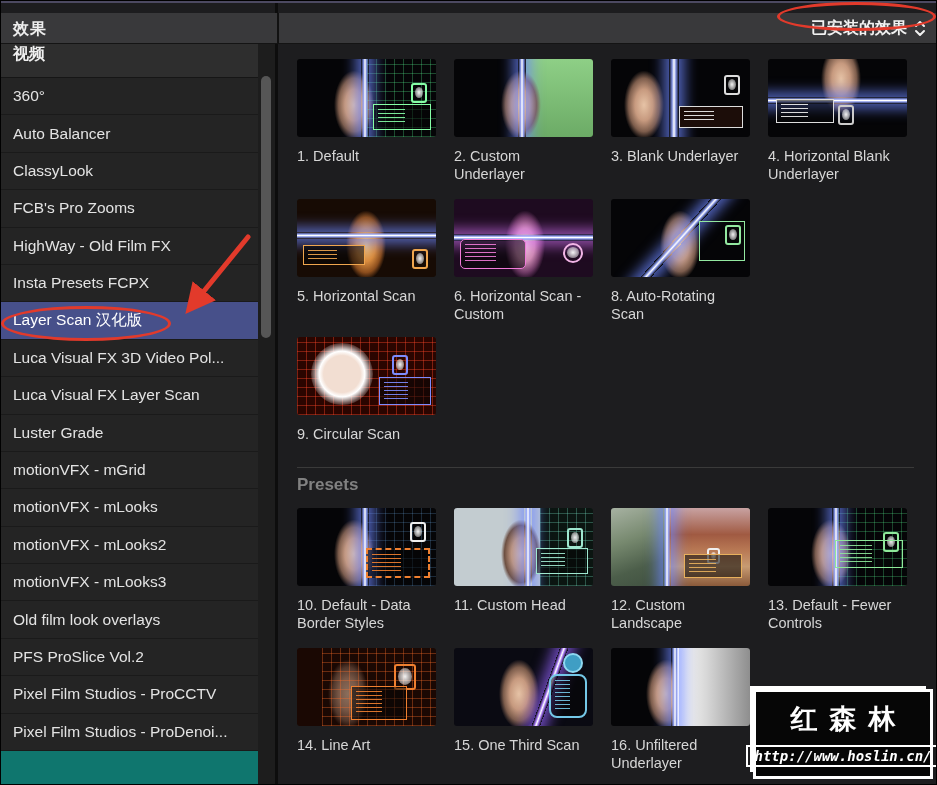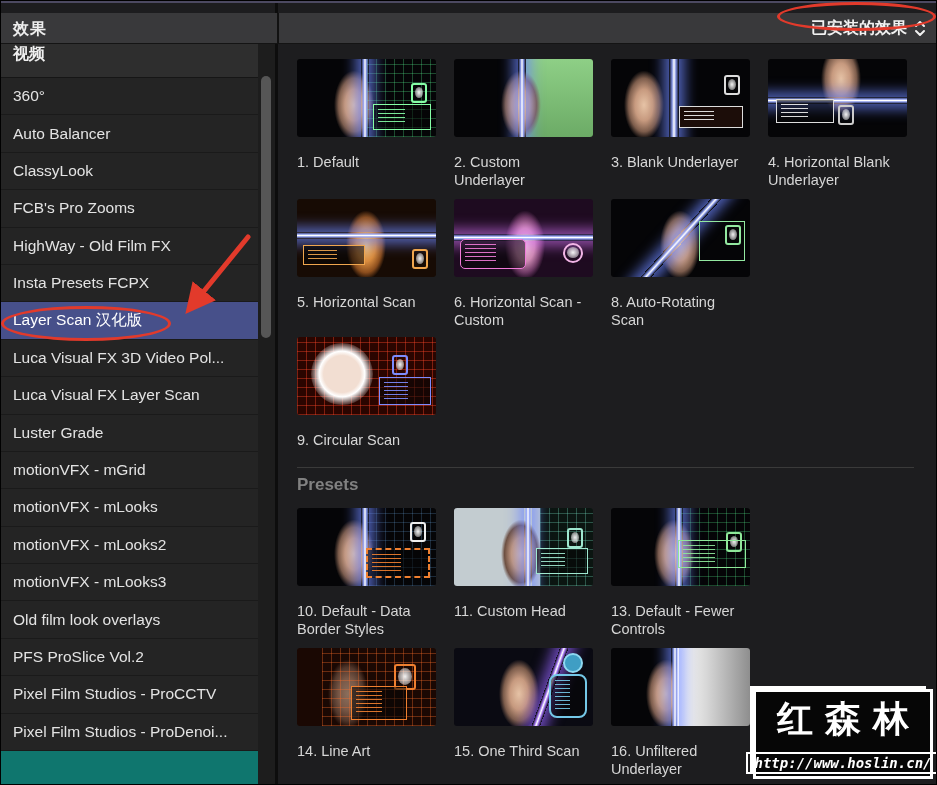--- a/index.html
+++ b/index.html
@@ -24,21 +24,21 @@
   .side-scroll { position:absolute; left:257px; top:31px; width:17px; bottom:0; background:#1d1d1d; z-index:2; }
   .side-scroll-thumb { position:absolute; left:3px; top:44px; width:10px; height:262px; border-radius:5px; background:#565656; }
   .panel-divider { position:absolute; left:274px; top:0; width:3px; height:785px; background:#0d0d0d; z-index:3; }
 
   
   .main { position:absolute; left:277px; top:31px; right:0; bottom:0; background:#1d1d1f; padding:27px 0 0 19px; overflow:hidden; }
   .grid-row { display:flex; height:140px; }
   .grid-row.r2 { height:138px; }
   .grid-row.r3 { height:130px; }
   .cell { width:157px; cursor:pointer; }
-  .lbl { margin-top:16px; width:134px; font-size:14.5px; line-height:18px; color:#d6d6d6; }
+  .lbl { margin-top:10px; width:134px; font-size:14.5px; line-height:18px; color:#d6d6d6; }
   .presets-divider { height:1px; background:#3a3a3a; margin:0 22px 0 0; }
   .presets-header { margin-top:7px; font-size:17px; font-weight:bold; color:#818181; margin-bottom:13px; }
 
   
   .thumb { position:relative; width:139px; height:78px; border-radius:3px; background:#050507; overflow:hidden; }
   .thumb i { position:absolute; display:block; }
   .face { width:74px; height:100px; left:20px; top:8px;
     background:radial-gradient(ellipse 36% 46% at 50% 38%, #e6c3a6 0%, #c79a7f 34%, #7d5d4c 58%, rgba(40,25,18,0) 75%); }
   .beam-v { top:-8px; bottom:-8px; width:8px; left:64px;
     background:linear-gradient(90deg, rgba(110,130,255,0) 0%, rgba(140,160,255,.85) 30%, #ffffff 50%, rgba(140,160,255,.85) 70%, rgba(110,130,255,0) 100%);
@@ -122,21 +122,21 @@
   
   .anno-ellipse { position:absolute; border:3px solid #e23a2b; border-radius:50%; z-index:9; pointer-events:none; }
   .anno-dropdown { left:776px; top:1px; width:159px; height:29px; }
   .anno-sidebar { left:0px; top:305px; width:170px; height:35px; }
   .anno-arrow { position:absolute; left:170px; top:228px; width:90px; height:95px; z-index:9; pointer-events:none; }
 
   
   .watermark { position:absolute; left:752px; top:688px; width:180px; height:90px; background:#060606;
     border:3px solid #fff; box-shadow:-5px -5px 0 -2px #ffffff; z-index:8;
     display:flex; flex-direction:column; align-items:center; justify-content:center; }
-  .wm-title { color:#fff; font-size:36px; font-weight:bold; letter-spacing:12px; padding-left:12px; }
+  .wm-title { color:#fff; font-size:27px; font-weight:bold; letter-spacing:12px; padding-left:12px; }
   .wm-url { margin-top:8px; border:2px solid #fff; padding:1px 7px; color:#fff; font-size:14px;
     font-style:italic; font-weight:bold; font-family:"DejaVu Sans Mono","Liberation Mono",monospace; }
 </style>
 </head>
 <body>
 
 <div class="window">
 
   <div class="topbar">
     <span class="panel-title">效果</span>
@@ -277,20 +277,29 @@
         <div class="thumb t11">
             <i class="face"></i>
             <i class="gridov"></i>
             <i class="beam-v"></i>
             <i class="fp"></i>
             <i class="db"></i>
           </div>
         <div class="lbl">11. Custom Head</div>
       </div>
       <div class="cell">
+        <div class="thumb t12">
+            <i class="x1"></i>
+            <i class="beam-v"></i>
+            <i class="fp"></i>
+            <i class="db"></i>
+          </div>
+        <div class="lbl">12. Custom Landscape</div>
+      </div>
+      <div class="cell">
         <div class="thumb t13">
             <i class="face"></i>
             <i class="gridov"></i>
             <i class="beam-v"></i>
             <i class="fp"></i>
             <i class="db"></i>
           </div>
         <div class="lbl">13. Default - Fewer Controls</div>
       </div>
     </div>

